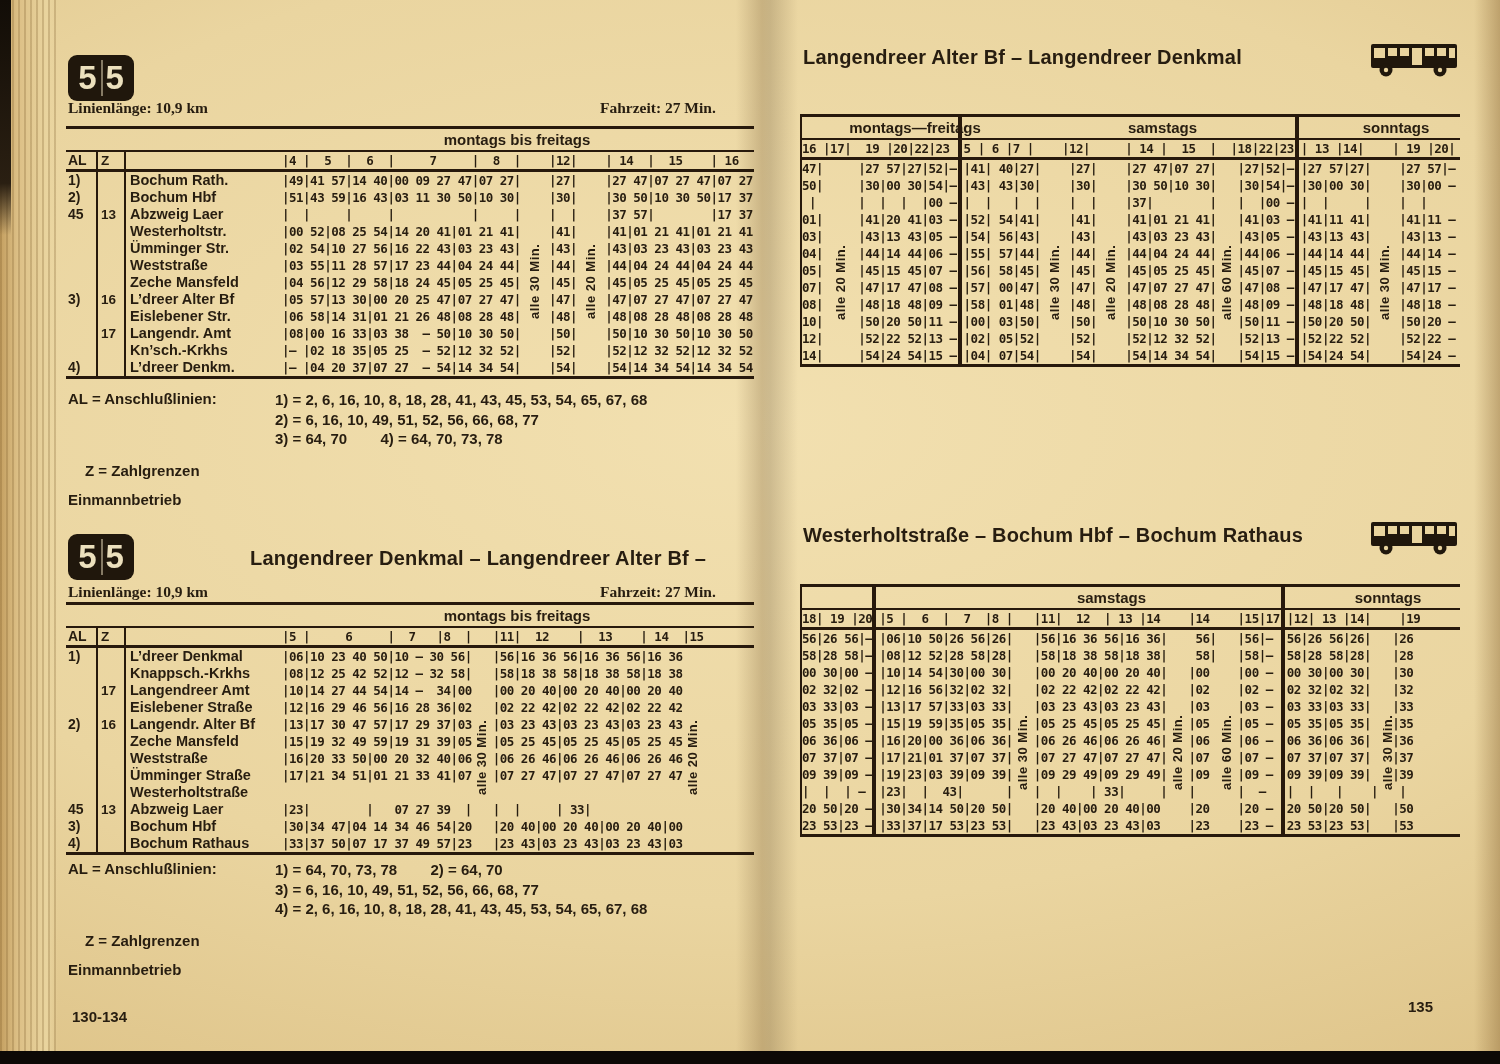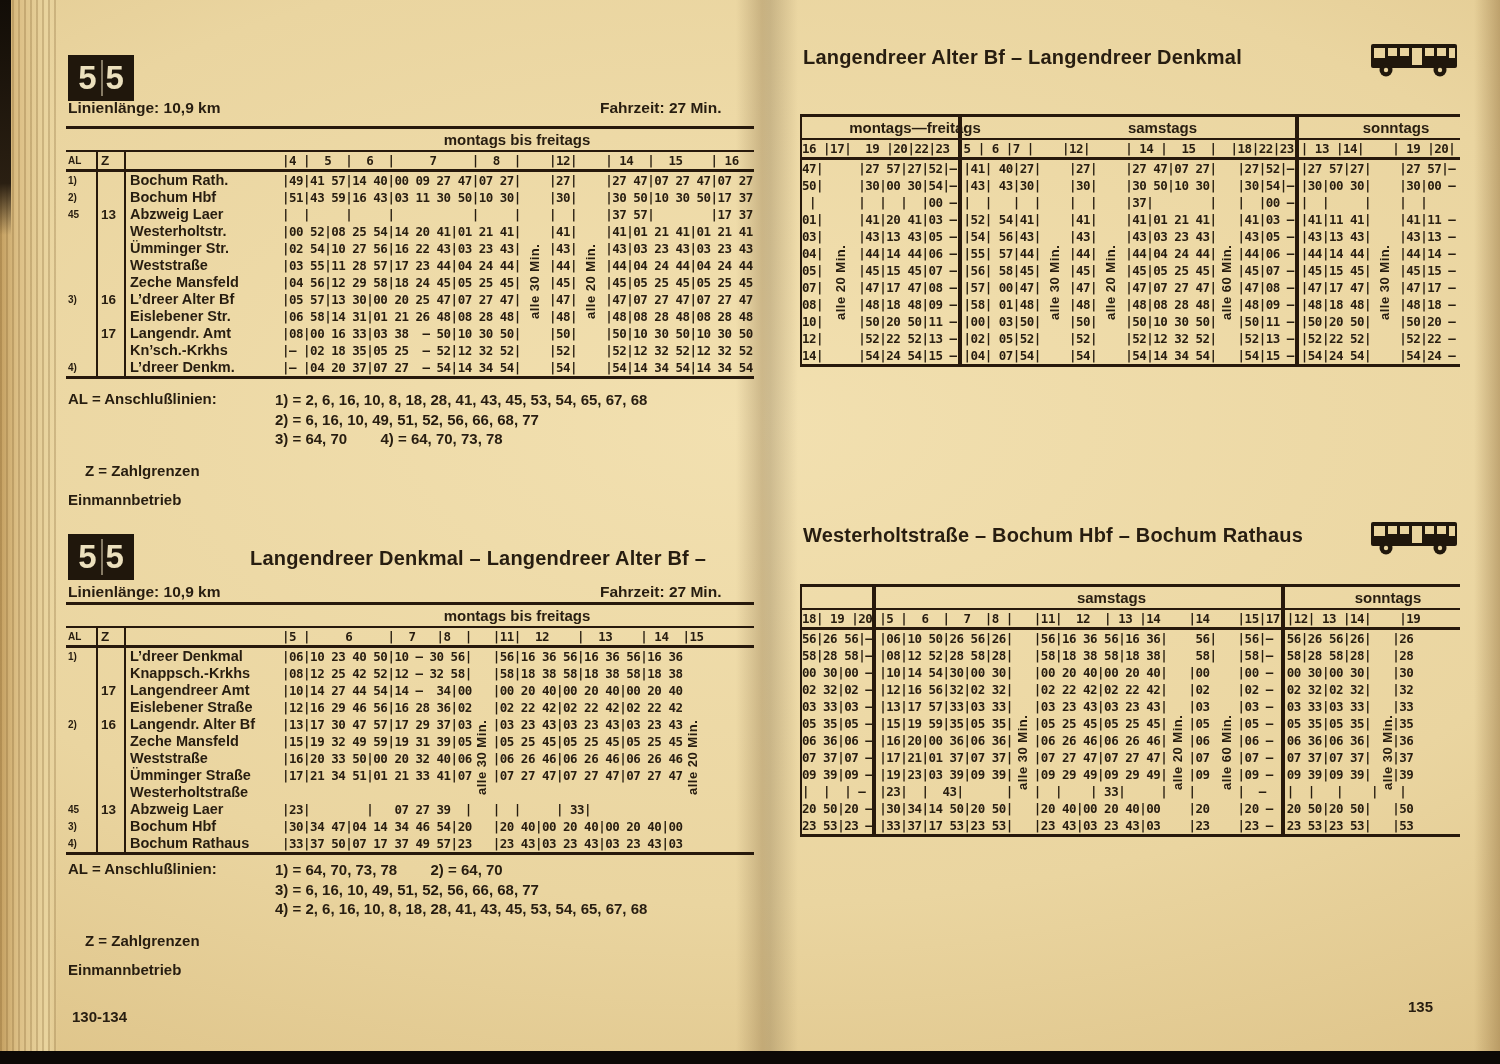--- a/index.html
+++ b/index.html
@@ -29,38 +29,38 @@
   }
   .gutter {
     position:absolute; left:736px; top:0; width:62px; height:100%;
     background:linear-gradient(90deg, rgba(101,72,33,0), rgba(101,72,33,.26) 42%, rgba(60,40,16,.20) 55%, rgba(101,72,33,0));
   }
   .bottom-bar { position:absolute; left:0; bottom:0; width:100%; height:13px; background:#0d0906; }
 
   .badge {
     position:absolute; width:66px; height:46px; background:#20170c; color:#ece0bd;
     display:flex; align-items:center; justify-content:center;
-    font-size:33px; font-weight:700; letter-spacing:9px; padding-left:9px;
+    font-size:33px; font-weight:700; letter-spacing:9px; padding-left:9px;border-radius:9px;
   }
   .badge::after { content:""; position:absolute; left:50%; top:5px; bottom:5px; width:2px; background:rgba(236,224,189,.5); }
 
   .title { position:absolute; font-size:20px; font-weight:700; white-space:nowrap; letter-spacing:.2px; }
-  .meta  { position:absolute; font-size:15.5px; font-weight:700; white-space:nowrap; }
+  .meta  { position:absolute; font-size:15.5px; font-weight:700; white-space:nowrap;font-family:Liberation Serif, serif; }
   .pagenum { position:absolute; font-size:15px; font-weight:700; }
 
   .tt { position:absolute; }
   .hr3 { height:3px; background:#27190c; }
   .hr2 { height:2px; background:#27190c; margin-top:1px; }
 
   .mono {
     font-family:"DejaVu Sans Mono", monospace; font-weight:700;
     font-size:12.5px; letter-spacing:-0.5px; white-space:pre; line-height:17px;
   }
   .row, .colhead-row { display:flex; height:17px; align-items:center; }
-  .c-al { width:30px; padding-left:2px; font-size:10px; font-weight:700; white-space:nowrap; height:17px; line-height:17px; }
+  .c-al { width:30px; padding-left:2px; font-size:14px; font-weight:700; white-space:nowrap; height:17px; line-height:17px; }
   .c-z  { width:28px; border-left:2px solid #27190c; padding-left:3px; font-size:13.5px; font-weight:700; white-space:nowrap; height:17px; line-height:17px; }
   .c-name { width:158px; border-left:2px solid #27190c; padding-left:4px; font-size:14.5px; font-weight:700; white-space:nowrap; height:17px; line-height:16px; }
   .gh { height:20px; display:flex; align-items:center; }
   .gh-label { font-size:15px; font-weight:700; }
   .lt-gh-spacer { width:216px; }
   .lt-gh-rest { width:470px; text-align:center; }
 
   .rt { border-left:2px solid #27190c; }
   .rt-gh { display:flex; height:20px; align-items:center;margin-left:35px; }
   .rt-g { text-align:center; font-size:15px; font-weight:700; white-space:nowrap; }

